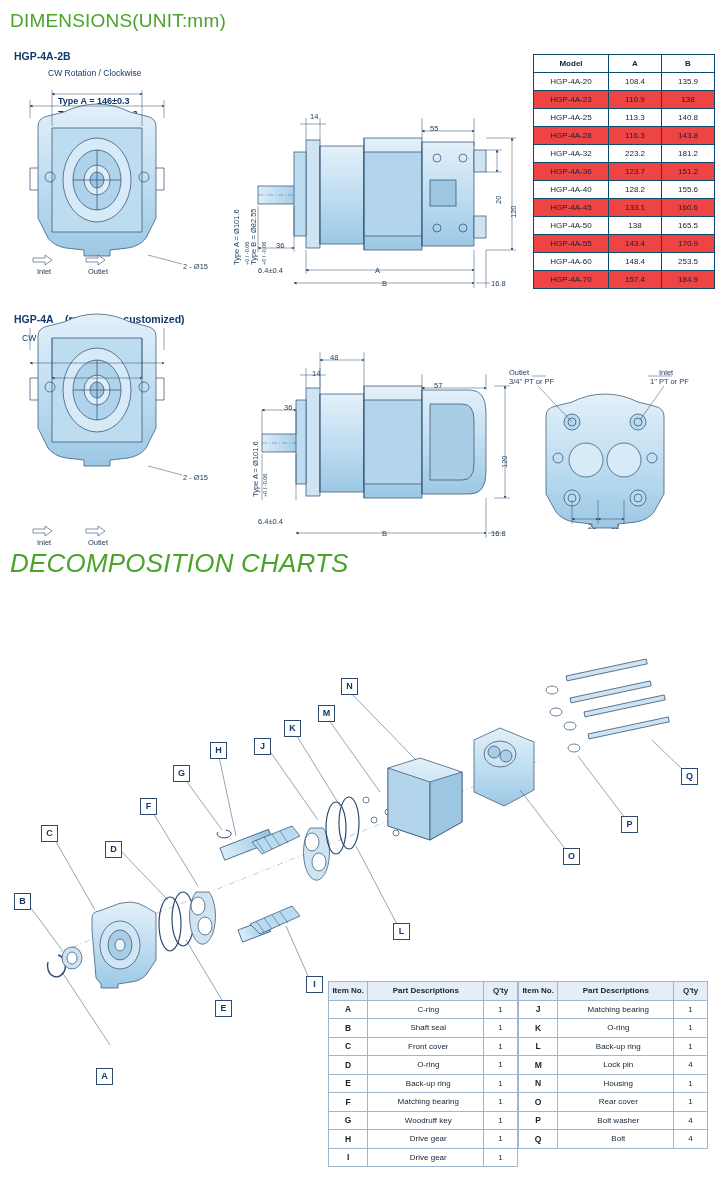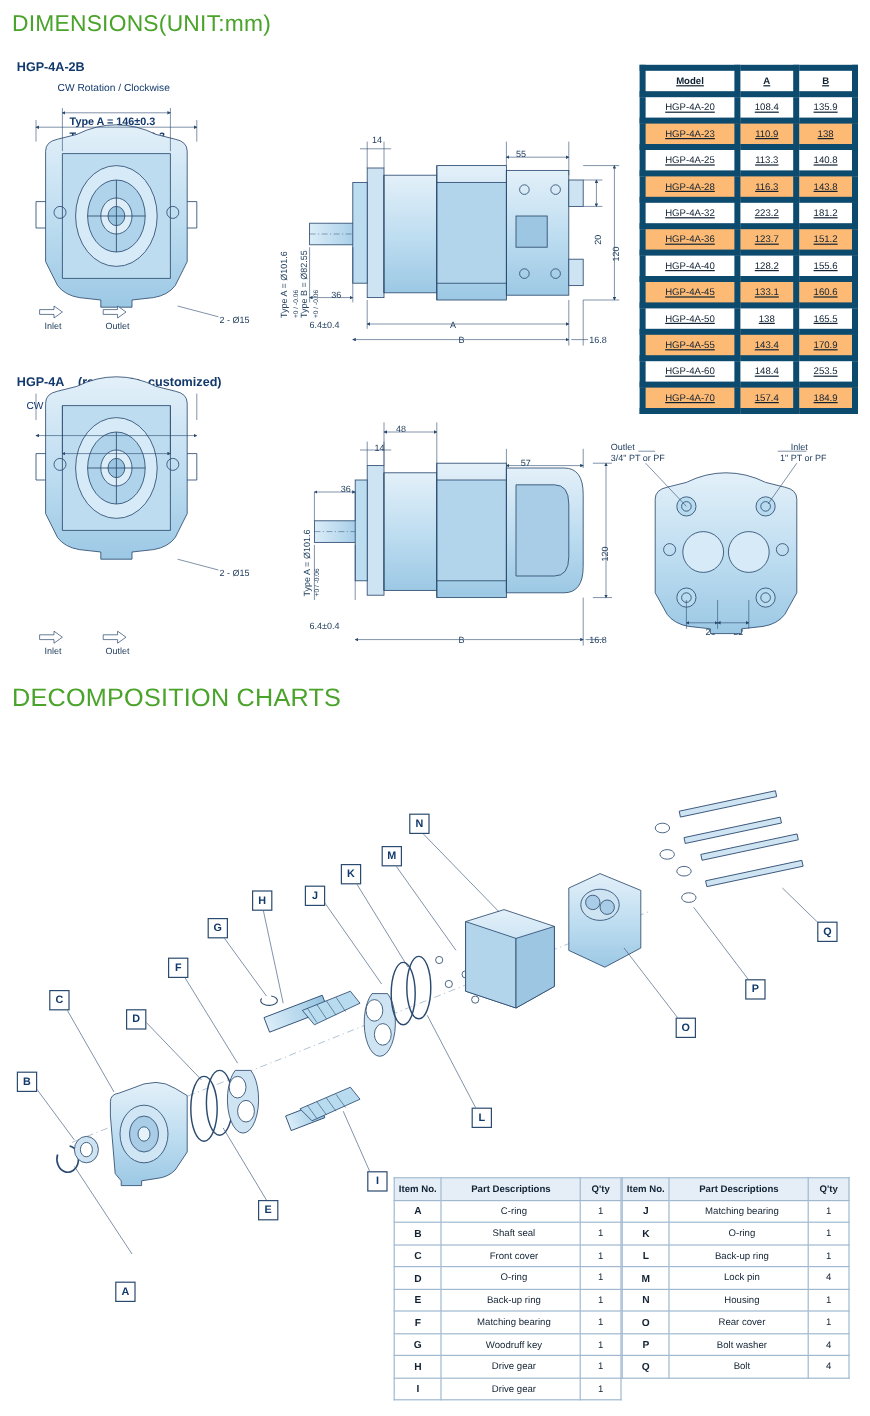--- a/index.html
+++ b/index.html
@@ -19,21 +19,21 @@
 
   
   .section-title {
     position: absolute;
     font-size: 19px;
     color: #4aa32a;
     letter-spacing: 0.2px;
     white-space: nowrap;
   }
   #title-dimensions { left: 10px; top: 10px; }
-  #title-decomposition { left: 10px; top: 570px; font-size: 21px; }
+  #title-decomposition { left: 10px; top: 548px; font-size: 26px; font-style: italic; }
 
   .model-label {
     position: absolute;
     font-size: 10.5px;
     font-weight: bold;
     color: #12396b;
     white-space: nowrap;
   }
   .sub-note {
     position: absolute;
@@ -62,31 +62,30 @@
   .spec-table {
     position: absolute;
     left: 533px;
     top: 54px;
     width: 182px;
     border-collapse: collapse;
     font-size: 8px;
     color: #123;
   }
   .spec-table th, .spec-table td {
-    border: 5px solid #0c4a6e;
+    border: 1px solid #0c4a6e;
     height: 17px;
     text-align: center;
     font-weight: normal;
     padding: 0;
-    text-decoration: underline;
   }
   .spec-table th { font-weight: bold; background: #ffffff; font-size: 8px; }
   .spec-table td:first-child, .spec-table th:first-child { width: 74px; text-align: center; }
   .spec-table td.model { text-align: center; padding-left: 0; }
-  .spec-table tr.alt td { background: #fdba74; }
+  .spec-table tr.alt td { background: #ef4444; }
 
   
   .parts-table {
     position: absolute;
     border-collapse: collapse;
     font-size: 8px;
     color: #123;
     width: 190px;
   }
   #parts-left { left: 328px; top: 981px; }

